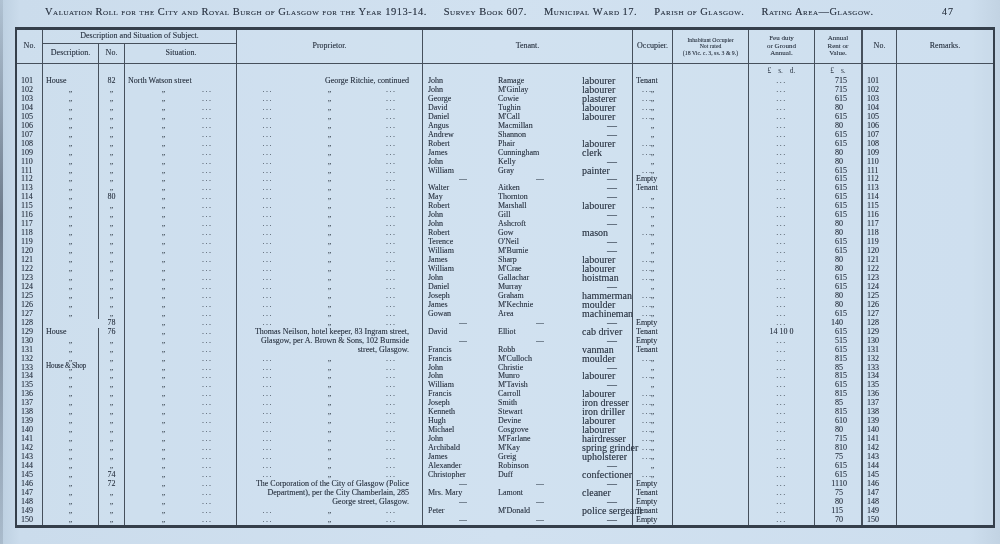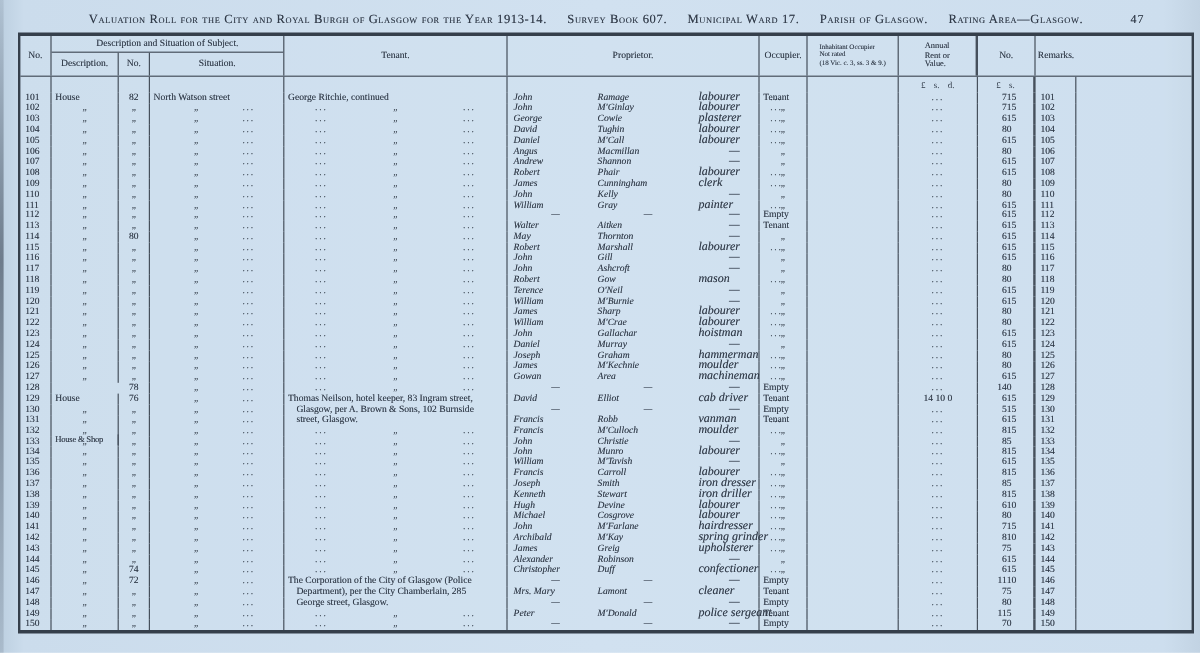--- a/index.html
+++ b/index.html
@@ -9,42 +9,42 @@
   body{
     width:1000px;height:544px;overflow:hidden;position:relative;
     font-family:"Liberation Serif","DejaVu Serif",serif;
     background:linear-gradient(90deg,#bccfe0 0,#cbdcec 2%,#d1e1f0 50%,#cddeee 97%,#c2d3e3 100%);
     color:var(--ink);
   }
   body::before{content:"";position:absolute;left:0;top:0;width:3px;height:100%;
     background:linear-gradient(180deg,rgba(60,70,85,.1),rgba(45,55,70,.55) 40%,rgba(60,70,85,.15));}
   .masthead{
     position:absolute;top:6px;left:0;right:0;height:16px;
-    display:flex;align-items:flex-end;padding:0 44px 0 74px;
+    display:flex;align-items:flex-start;padding:0 44px 0 45px;
     font-variant:small-caps;font-size:10.5px;letter-spacing:.5px;white-space:nowrap;
     text-shadow:0 0 .5px rgba(40,50,65,.55);
   }
   .masthead .seg{margin-right:17px;}
   .masthead .pageno{margin-left:auto;margin-right:2px;font-size:10px;letter-spacing:1px;}
   .sheet{
     position:absolute;left:15px;top:27px;width:976px;
     border:2px solid var(--frame);border-top-width:3px;border-bottom-width:3px;
     background:rgba(210,226,242,.35);
     box-sizing:content-box;
   }
   
   .cols{display:grid;grid-template-columns:26px 56px 26px 112px 186px 210px 40px 76px 66px 48px 34px minmax(0,1fr);}
   .hcols{display:grid;grid-template-columns:26px 194px 186px 210px 40px 76px 66px 48px 34px minmax(0,1fr);}
   .c{border-right:1px solid var(--line);box-sizing:border-box;position:relative;overflow:visible;}
   .c:last-child{border-right:none;}
   .thick{border-right-width:2px;}
   
   .thead{height:33px;border-bottom:1px solid var(--line);font-size:8px;line-height:8.5px;
     text-shadow:0 0 .4px rgba(40,50,65,.5);}
-  .thead .c{display:flex;align-items:center;justify-content:center;text-align:left;}
+  .thead .c{display:flex;align-items:center;justify-content:center;text-align:center;}
   .descgroup{display:flex;flex-direction:column;padding:0;}
   .descgroup .gtop{height:14px;display:flex;align-items:center;justify-content:center;border-bottom:1px solid var(--line);width:100%;box-sizing:border-box;}
   .descgroup .gbot{flex:1;display:grid;grid-template-columns:56px 26px 112px;width:100%;font-family:Liberation Serif, serif;}
   .descgroup .gbot .gc{display:flex;align-items:center;justify-content:center;border-right:1px solid var(--line);box-sizing:border-box;}
   .descgroup .gbot .gc:last-child{border-right:none;}
   .pre{white-space:pre-line;}
   .tiny{font-size:5.8px;line-height:6.2px;}
   .small3{font-size:7px;line-height:7.6px;}
   
   .units{height:13px;font-size:7.5px;}
@@ -56,22 +56,22 @@
   .num{padding-left:4px;}
   .lpad{padding-left:3px;}
   .cen{text-align:center;}
   .ditto{color:var(--faint);}
   .dots{color:var(--faint);letter-spacing:1.5px;}
   .sitflex,.propflex{display:flex;}
   .sitflex .mid{flex:1;text-align:center;}
   .sitflex .dr{width:34px;}
   .propflex span{flex:1;text-align:center;}
   .prop-block{position:absolute;top:0;left:3px;right:13px;line-height:8.96px;white-space:normal;
-    padding-left:7px;text-indent:-7px;z-index:2;}
-  .tenant{display:grid;grid-template-columns:70px 84px 60px auto;padding-left:5px;font-style:italic;}
+    padding-left:7px;text-indent:-7px;z-index:2;text-align:right;}
+  .tenant{display:grid;grid-template-columns:70px 84px 60px auto;padding-left:5px;}
   .tenant .occ2{font-size:10px;}
   .rent{display:flex;justify-content:flex-end;padding-right:7px;}
   .rent .rp{width:16px;text-align:right;}
   .rent .rs{width:15px;text-align:left;}
   .feu{text-align:center;}
   .smallcell{font-size:7.2px;letter-spacing:-.2px;margin-top:43px;}
 </style>
 </head>
 <body>
 
@@ -89,26 +89,29 @@
   <div class="thead hcols">
     <div class="c">No.</div>
     <div class="c descgroup">
       <div class="gtop">Description and Situation of Subject.</div>
       <div class="gbot">
         <div class="gc">Description.</div>
         <div class="gc">No.</div>
         <div class="gc">Situation.</div>
       </div>
     </div>
+    <div class="c">Proprietor.</div>
     <div class="c">Tenant.</div>
-    <div class="c">Proprietor.</div>
     <div class="c">Occupier.</div>
     <div class="c pre tiny">Inhabitant Occupier
 Not rated
 (18 Vic. c. 3, ss. 3 &amp; 9.)</div>
+    <div class="c pre small3">Feu duty
+or Ground
+Annual.</div>
     <div class="c pre small3 thick">Annual
 Rent or
 Value.</div>
     <div class="c">No.</div>
     <div class="c">Remarks.</div>
   </div>
 
   <div class="units cols">
     <div class="c"></div>
       <div class="c"></div>

